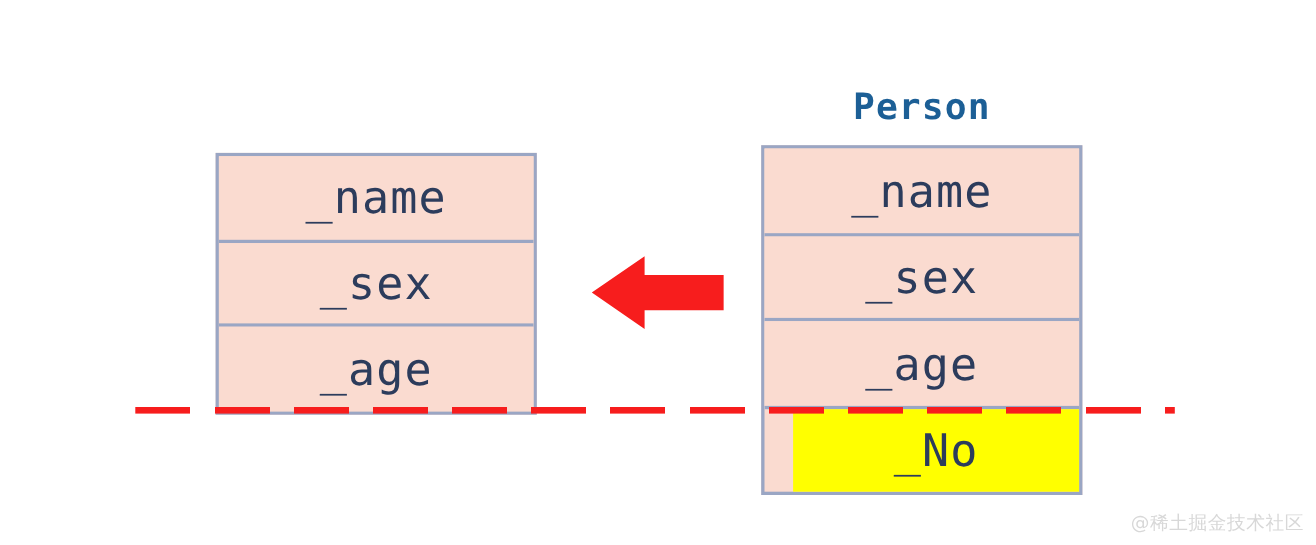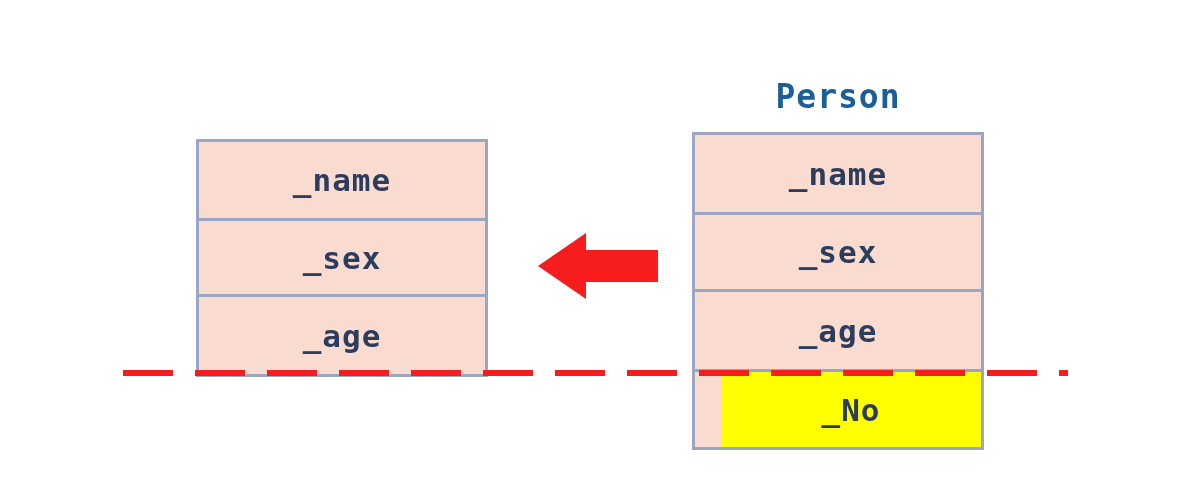--- a/index.html
+++ b/index.html
@@ -39,22 +39,22 @@
     background: #fadbd0;
     display: flex;
     flex-direction: column;
   }
   .class-row {
     box-sizing: border-box;
     display: flex;
     align-items: center;
     justify-content: center;
     font-family: "DejaVu Sans Mono", "Liberation Mono", monospace;
-    font-weight: bold;
-    font-size: 31px;
+    font-weight: normal;
+    font-size: 41px;
     letter-spacing: 1px;
     color: #2c3c5c;
     background: #fadbd0;
     border-bottom: 3px solid #9aa6c4;
     white-space: nowrap;
   }
   .class-row:last-child {
     border-bottom: none;
   }
   .class-row.highlight {
@@ -112,14 +112,15 @@
 
   <div class="class-box" style="left:692px; top:132px; width:292px; height:318px;">
     <div class="class-row" style="height:80px;">_name</div>
     <div class="class-row" style="height:77px;">_sex</div>
     <div class="class-row" style="height:80px;">_age</div>
     <div class="class-row highlight" style="height:75px;">_No</div>
   </div>
 
   <div class="cut-line" style="left:123px; top:370px; width:945px;"></div>
 
+  <div class="watermark" style="left:1028px; top:464px;">@稀土掘金技术社区</div>
 
 </div>
 
 </body></html>

